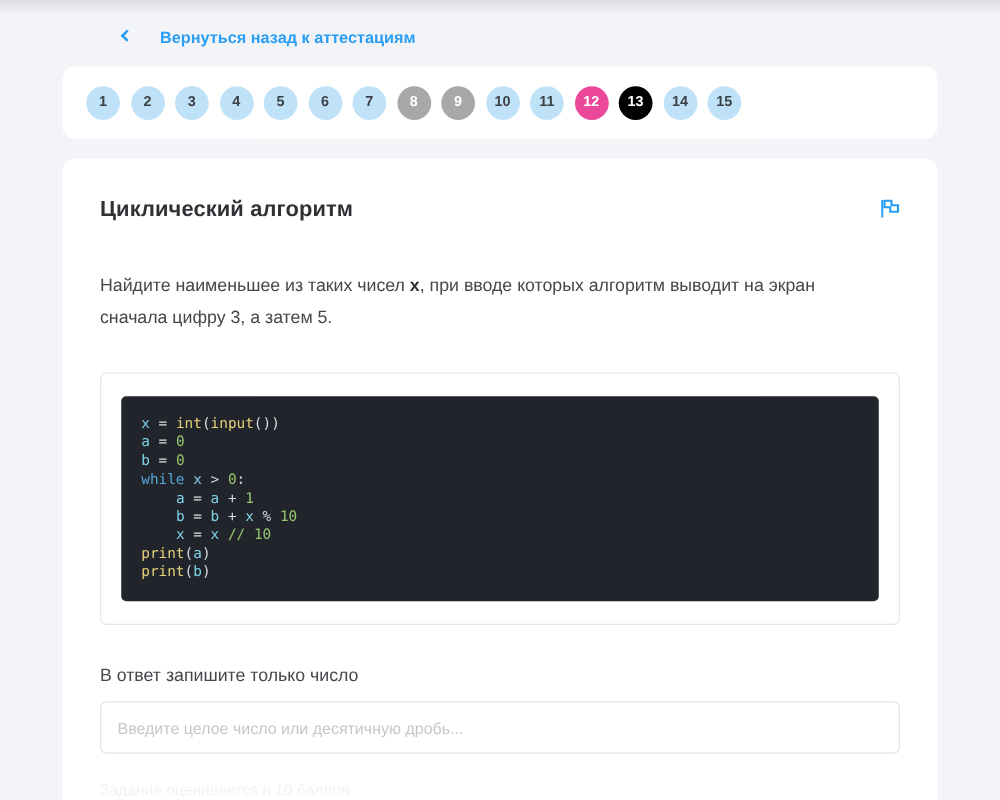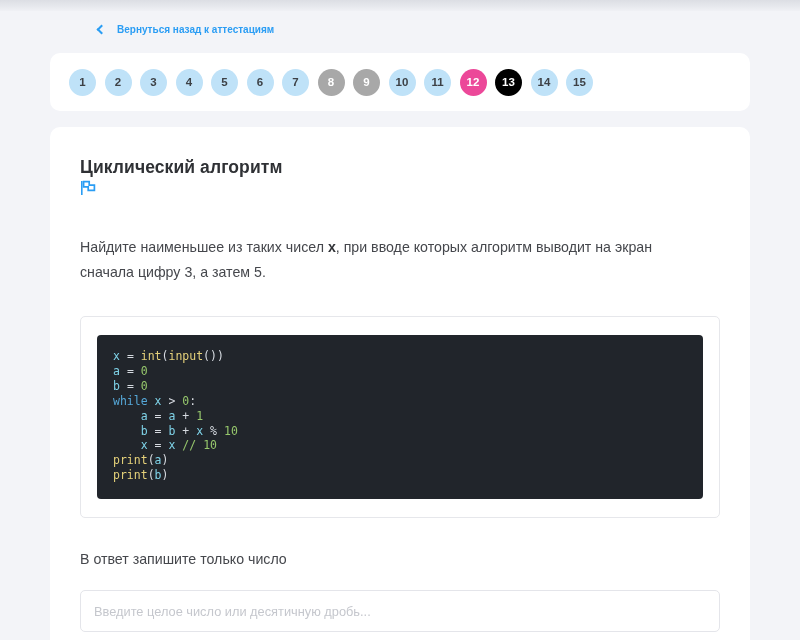--- a/index.html
+++ b/index.html
@@ -35,23 +35,23 @@
   }
 
   
   .backbar {
     padding: 8px 0 0 98px;
     height: 34px;
   }
   .back-link {
     display: inline-flex;
     align-items: center;
-    gap: 12px;
+    gap: 23px;
     color: #2a9df4;
-    font-size: 10px;
+    font-size: 13px;
     font-weight: bold;
     text-decoration: none;
     cursor: pointer;
     line-height: 1;
     justify-content: space-between;
   }
   .chev {
     display: inline-block;
     width: 7px; height: 7px;
     border-left: 2px solid #2a9df4;
@@ -99,21 +99,20 @@
   
   .q-card {
     margin-top: 16px;
     padding: 30px 30px 34px 30px;
     min-height: 520px;
   }
   .q-head {
     display: flex;
     justify-content: space-between;
     align-items: flex-start;
-    flex-direction: column;
   }
   .q-title {
     font-size: 17.5px;
     font-weight: bold;
     color: #2f3135;
     letter-spacing: .1px;
   }
   .flag-btn {
     background: none;
     border: none;
@@ -159,21 +158,21 @@
   .tok-opg  { color: #96c76c; }
   .tok-punc { color: #d6dae0; }
 
   
   .answer-label {
     margin-top: 33px;
     font-size: 14.2px;
     color: #45474c;
   }
   .answer-input {
-    margin-top: 23px;
+    margin-top: 12px;
     width: 100%;
     height: 42px;
     border: 1px solid #e4e5ea;
     border-radius: 5px;
     padding: 0 13px;
     font-size: 12.8px;
     font-family: "Liberation Sans", "DejaVu Sans", sans-serif;
     color: #45474c;
     background: #fff;
     outline: none;

